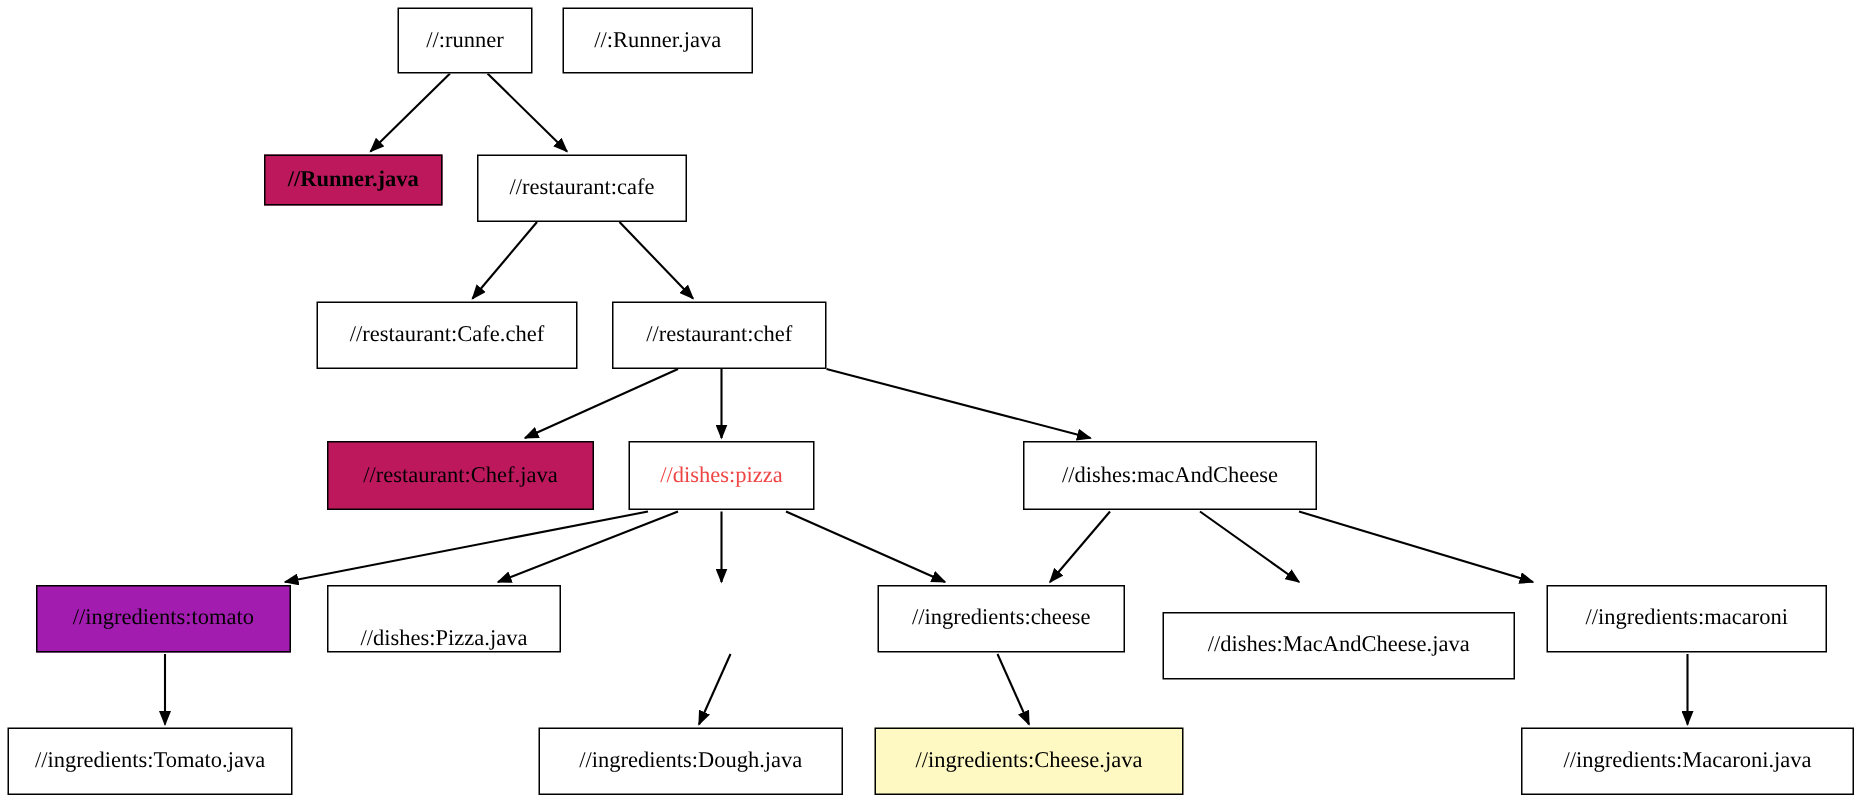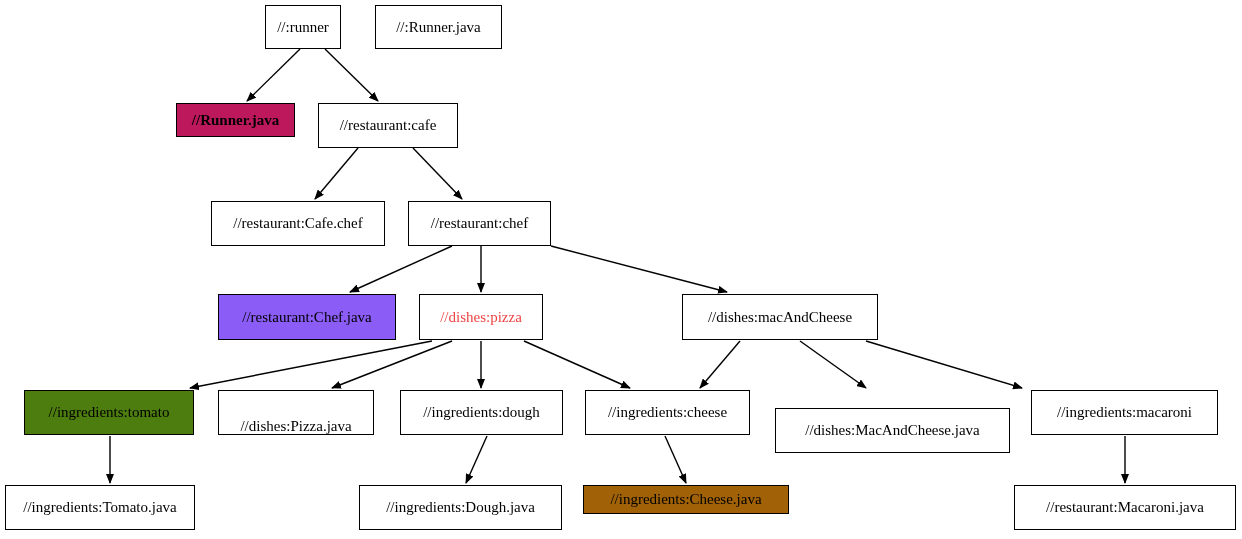--- a/index.html
+++ b/index.html
@@ -75,72 +75,69 @@
         <line x1="800" y1="341" x2="866" y2="388" stroke="#000000" stroke-width="1.4" marker-end="url(#arrowhead)"></line>
         <line x1="866" y1="341" x2="1022" y2="388" stroke="#000000" stroke-width="1.4" marker-end="url(#arrowhead)"></line>
         <line x1="110" y1="436" x2="110" y2="483" stroke="#000000" stroke-width="1.4" marker-end="url(#arrowhead)"></line>
         <line x1="487" y1="436" x2="466" y2="483" stroke="#000000" stroke-width="1.4" marker-end="url(#arrowhead)"></line>
         <line x1="665" y1="436" x2="686" y2="483" stroke="#000000" stroke-width="1.4" marker-end="url(#arrowhead)"></line>
         <line x1="1125" y1="436" x2="1125" y2="483" stroke="#000000" stroke-width="1.4" marker-end="url(#arrowhead)"></line>
       </g>
   </svg>
 
   <div id="node-layer">
-      <div class="node" style="left: 265px; top: 5px; width: 76px; height: 44px; border-color: rgb(0, 0, 0); background: rgb(255, 255, 255);">
+      <div class="node" style="left: 265px; top: 5px; width: 90px; height: 44px; border-color: rgb(0, 0, 0); background: rgb(255, 255, 255);">
         <span class="node-label" style="color: rgb(0, 0, 0);">//:runner</span>
       </div>
       <div class="node" style="left: 375px; top: 5px; width: 127px; height: 44px; border-color: rgb(0, 0, 0); background: rgb(255, 255, 255);">
         <span class="node-label" style="color: rgb(0, 0, 0);">//:Runner.java</span>
       </div>
       <div class="node" style="left: 176px; top: 103px; width: 119px; height: 34px; border-color: rgb(0, 0, 0); background: #be185d; font-weight: bold;">
         <span class="node-label" style="color: rgb(0, 0, 0);">//Runner.java</span>
       </div>
       <div class="node" style="left: 318px; top: 103px; width: 140px; height: 45px; border-color: rgb(0, 0, 0); background: rgb(255, 255, 255); text-align: right;">
         <span class="node-label" style="color: rgb(0, 0, 0);">//restaurant:cafe</span>
       </div>
       <div class="node" style="left: 211px; top: 201px; width: 174px; height: 45px; border-color: rgb(0, 0, 0); background: rgb(255, 255, 255);">
         <span class="node-label" style="color: rgb(0, 0, 0);">//restaurant:Cafe.chef</span>
       </div>
       <div class="node" style="left: 408px; top: 201px; width: 143px; height: 45px; border-color: rgb(0, 0, 0); background: rgb(255, 255, 255);">
         <span class="node-label" style="color: rgb(0, 0, 0);">//restaurant:chef</span>
       </div>
-      <div class="node" style="left: 218px; top: 294px; width: 178px; height: 46px; border-color: rgb(0, 0, 0); background: #8b5cf6;">
+      <div class="node" style="left: 218px; top: 294px; width: 178px; height: 46px; border-color: rgb(0, 0, 0); background: #be185d;">
         <span class="node-label" style="color: rgb(0, 0, 0);">//restaurant:Chef.java</span>
       </div>
       <div class="node" style="left: 419px; top: 294px; width: 124px; height: 46px; border-color: rgb(0, 0, 0); background: rgb(255, 255, 255);">
         <span class="node-label" style="color: #ef4444;">//dishes:pizza</span>
       </div>
       <div class="node" style="left: 682px; top: 294px; width: 196px; height: 46px; border-color: rgb(0, 0, 0); background: rgb(255, 255, 255);">
         <span class="node-label" style="color: rgb(0, 0, 0);">//dishes:macAndCheese</span>
       </div>
-      <div class="node" style="left: 24px; top: 390px; width: 170px; height: 45px; border-color: rgb(0, 0, 0); background: #4d7c0f;">
+      <div class="node" style="left: 24px; top: 390px; width: 170px; height: 45px; border-color: rgb(0, 0, 0); background: #a21caf;">
         <span class="node-label" style="color: rgb(0, 0, 0);">//ingredients:tomato</span>
       </div>
       <div class="node" style="left: 218px; top: 390px; width: 156px; height: 45px; border-color: rgb(0, 0, 0); background: rgb(255, 255, 255); align-items: flex-end;">
         <span class="node-label" style="color: rgb(0, 0, 0);">//dishes:Pizza.java</span>
-      </div>
-      <div class="node" style="left: 400px; top: 390px; width: 163px; height: 45px; border-color: rgb(0, 0, 0); background: rgb(255, 255, 255);">
-        <span class="node-label" style="color: rgb(0, 0, 0);">//ingredients:dough</span>
       </div>
       <div class="node" style="left: 585px; top: 390px; width: 165px; height: 45px; border-color: rgb(0, 0, 0); background: rgb(255, 255, 255);">
         <span class="node-label" style="color: rgb(0, 0, 0);">//ingredients:cheese</span>
       </div>
       <div class="node" style="left: 775px; top: 408px; width: 235px; height: 45px; border-color: rgb(0, 0, 0); background: rgb(255, 255, 255);">
         <span class="node-label" style="color: rgb(0, 0, 0);">//dishes:MacAndCheese.java</span>
       </div>
       <div class="node" style="left: 1031px; top: 390px; width: 187px; height: 45px; border-color: rgb(0, 0, 0); background: rgb(255, 255, 255);">
         <span class="node-label" style="color: rgb(0, 0, 0);">//ingredients:macaroni</span>
       </div>
       <div class="node" style="left: 5px; top: 485px; width: 190px; height: 45px; border-color: rgb(0, 0, 0); background: rgb(255, 255, 255);">
         <span class="node-label" style="color: rgb(0, 0, 0);">//ingredients:Tomato.java</span>
       </div>
       <div class="node" style="left: 359px; top: 485px; width: 203px; height: 45px; border-color: rgb(0, 0, 0); background: rgb(255, 255, 255);">
         <span class="node-label" style="color: rgb(0, 0, 0);">//ingredients:Dough.java</span>
       </div>
-      <div class="node" style="left: 583px; top: 485px; width: 206px; height: 29px; border-color: rgb(0, 0, 0); background: #a16207;">
+      <div class="node" style="left: 583px; top: 485px; width: 206px; height: 45px; border-color: rgb(0, 0, 0); background: #fef9c3;">
         <span class="node-label" style="color: rgb(0, 0, 0);">//ingredients:Cheese.java</span>
       </div>
       <div class="node" style="left: 1014px; top: 485px; width: 222px; height: 45px; border-color: rgb(0, 0, 0); background: rgb(255, 255, 255);">
-        <span class="node-label" style="color: rgb(0, 0, 0);">//restaurant:Macaroni.java</span>
+        <span class="node-label" style="color: rgb(0, 0, 0);">//ingredients:Macaroni.java</span>
       </div>
     </div>
 
 </div>
 
 </body></html>

